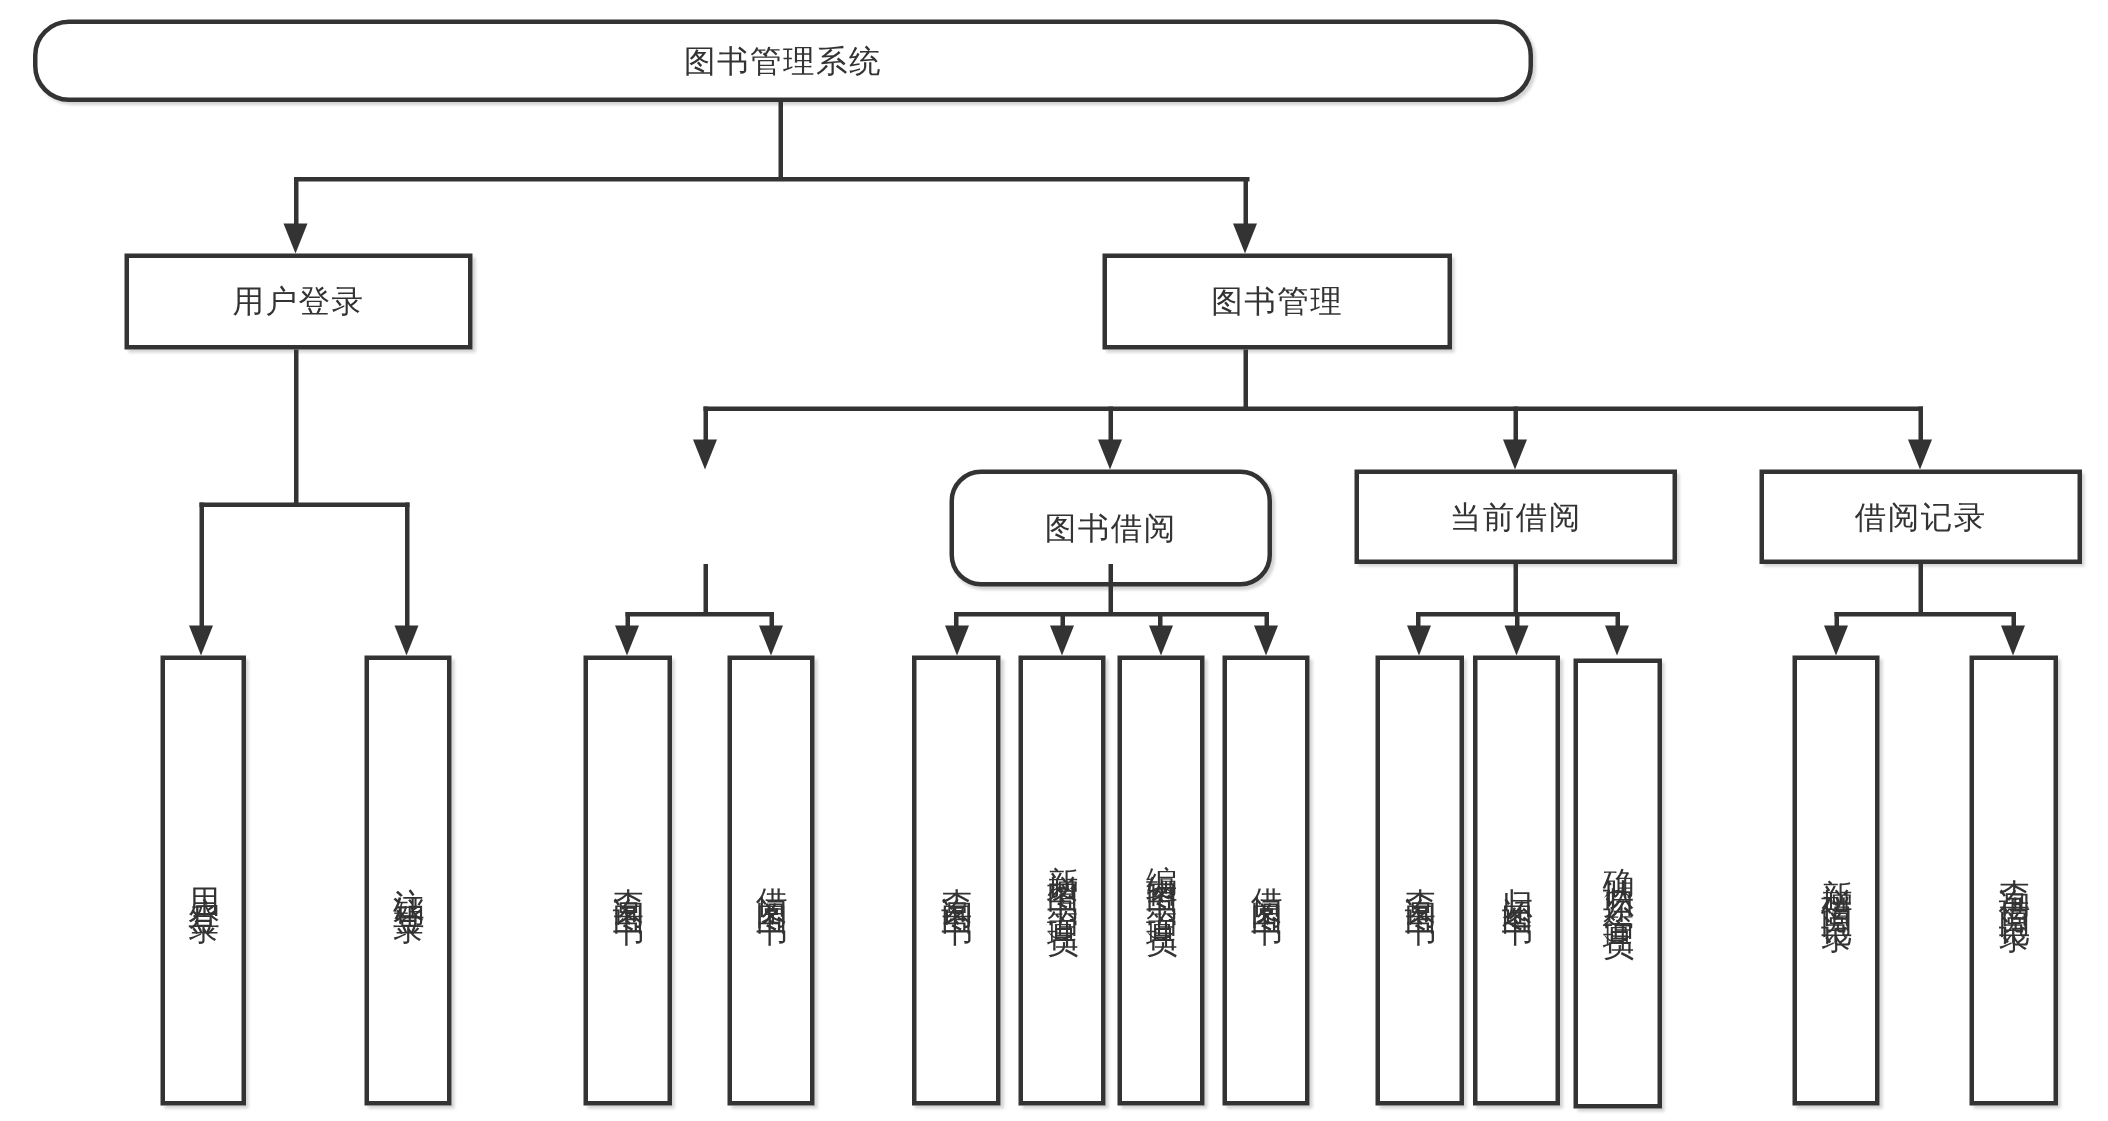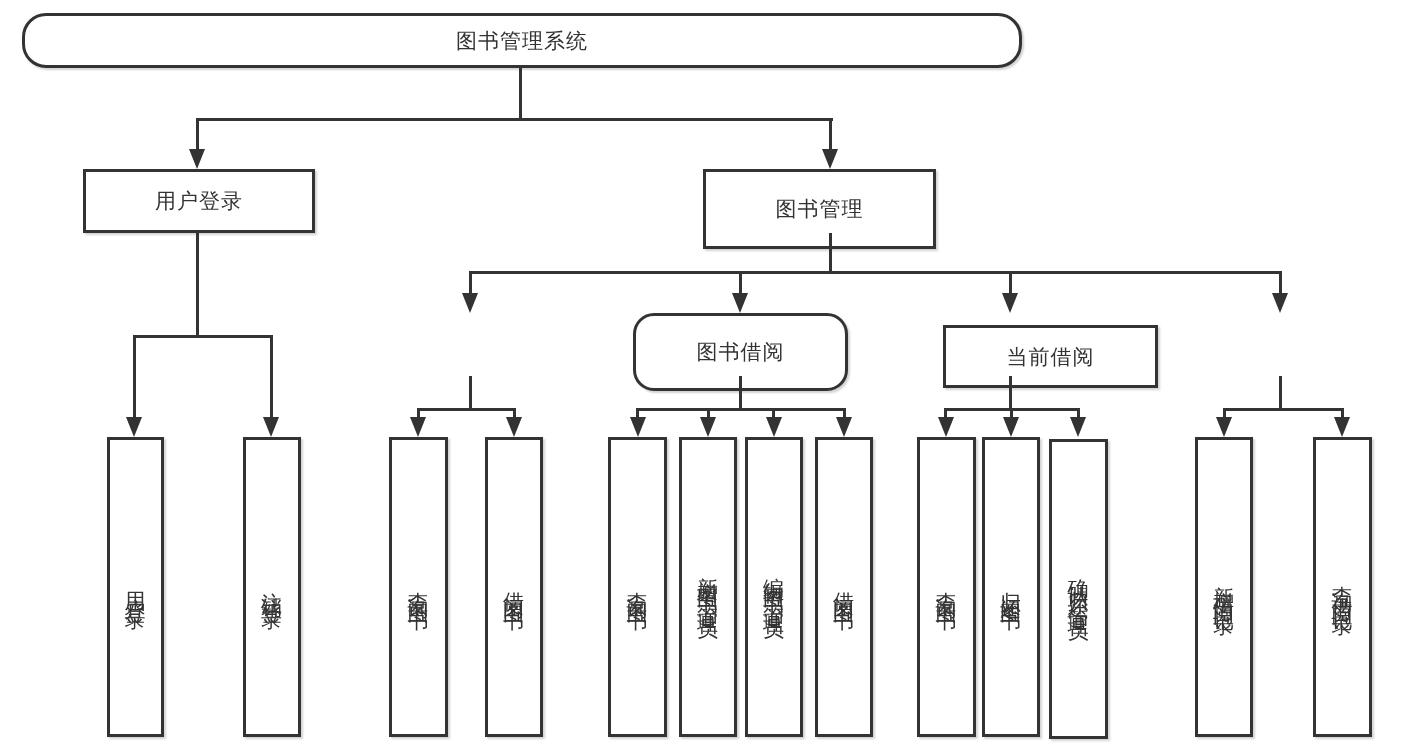--- a/index.html
+++ b/index.html
@@ -66,21 +66,21 @@
   <div class="vline" style="left:519px;top:66px;height:54px;"></div>
   <div class="hline" style="left:196px;top:118px;width:637px;"></div>
   <div class="vline" style="left:196px;top:118px;height:33px;"></div>
   <div class="arrow" style="left:189px;top:149px;"></div>
   <div class="vline" style="left:829px;top:118px;height:33px;"></div>
   <div class="arrow" style="left:822px;top:149px;"></div>
 
   <div class="box" style="left:83px;top:169px;width:232px;height:64px;">
     <span class="hlabel">用户登录</span>
   </div>
-  <div class="box" style="left:703px;top:169px;width:233px;height:80px;">
+  <div class="box" style="left:735px;top:169px;width:233px;height:64px;">
     <span class="hlabel">图书管理</span>
   </div>
 
   <div class="vline" style="left:196px;top:233px;height:104px;"></div>
   <div class="hline" style="left:133px;top:335px;width:140px;"></div>
   <div class="vline" style="left:133px;top:335px;height:84px;"></div>
   <div class="arrow" style="left:126px;top:417px;"></div>
   <div class="vline" style="left:270px;top:335px;height:84px;"></div>
   <div class="arrow" style="left:263px;top:417px;"></div>
 
@@ -91,22 +91,25 @@
   <div class="vline" style="left:739px;top:271px;height:24px;"></div>
   <div class="arrow" style="left:732px;top:293px;"></div>
   <div class="vline" style="left:1009px;top:271px;height:24px;"></div>
   <div class="arrow" style="left:1002px;top:293px;"></div>
   <div class="vline" style="left:1279px;top:271px;height:24px;"></div>
   <div class="arrow" style="left:1272px;top:293px;"></div>
 
   <div class="box" style="left:633px;top:313px;width:215px;height:78px;border-radius:21px;">
     <span class="hlabel">图书借阅</span>
   </div>
-  <div class="box" style="left:903px;top:325px;width:215px;height:63px;margin-left:40px;">
+  <div class="box" style="left:903px;top:313px;width:215px;height:63px;">
     <span class="hlabel">当前借阅</span>
+  </div>
+  <div class="box" style="left:1173px;top:313px;width:215px;height:63px;">
+    <span class="hlabel">借阅记录</span>
   </div>
 
   <div class="vline" style="left:469px;top:376px;height:34px;"></div>
   <div class="hline" style="left:417px;top:408px;width:99px;"></div>
   <div class="vline" style="left:417px;top:408px;height:11px;"></div>
   <div class="arrow" style="left:410px;top:417px;"></div>
   <div class="vline" style="left:513px;top:408px;height:11px;"></div>
   <div class="arrow" style="left:506px;top:417px;"></div>
 
   <div class="vline" style="left:739px;top:376px;height:34px;"></div>

